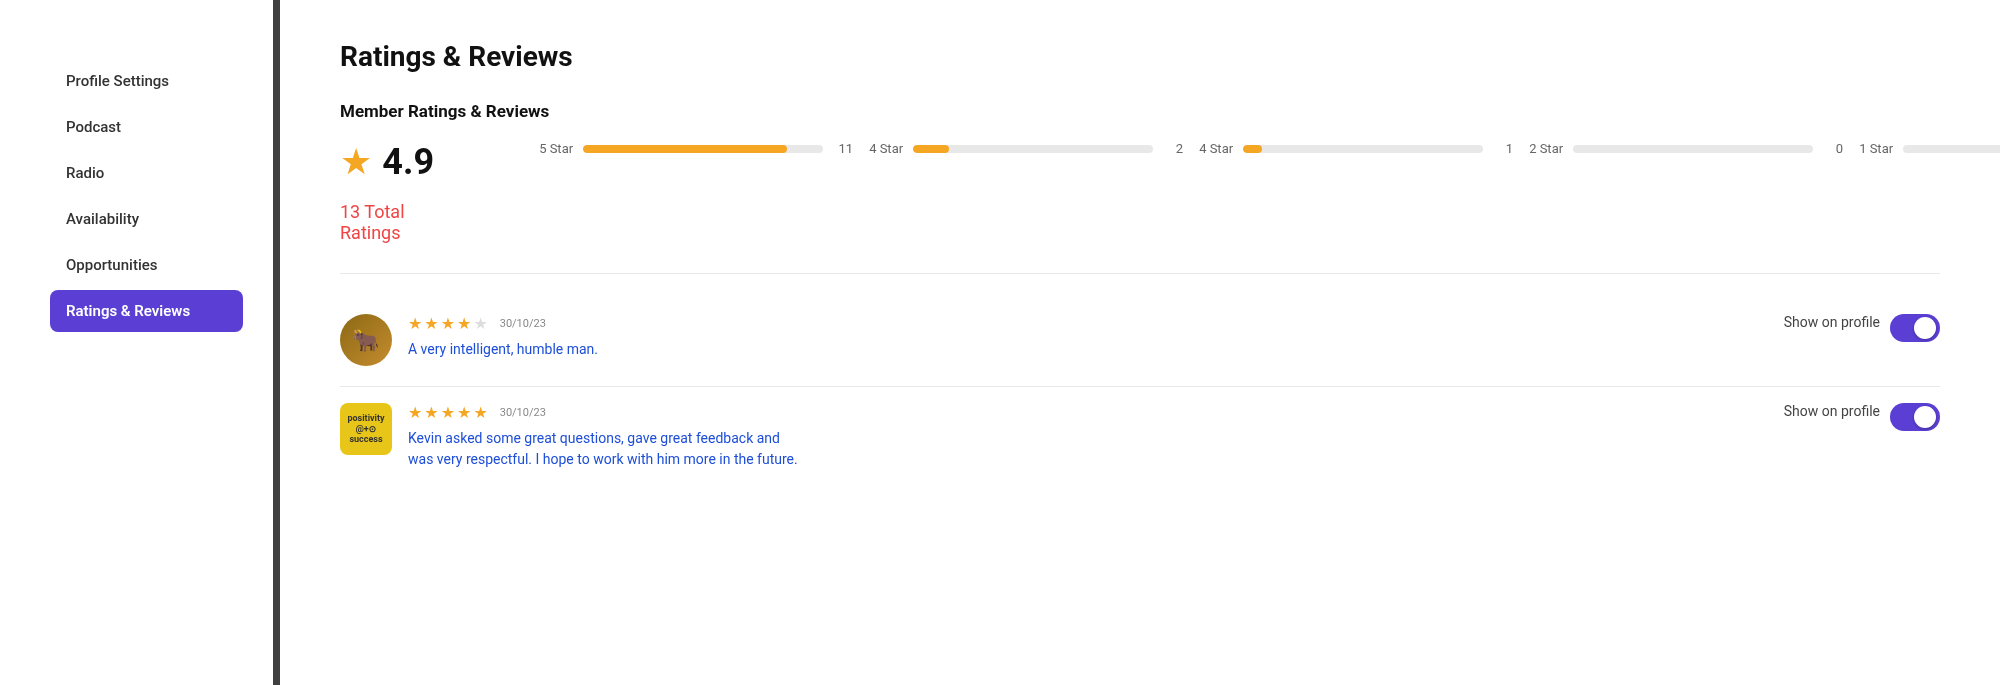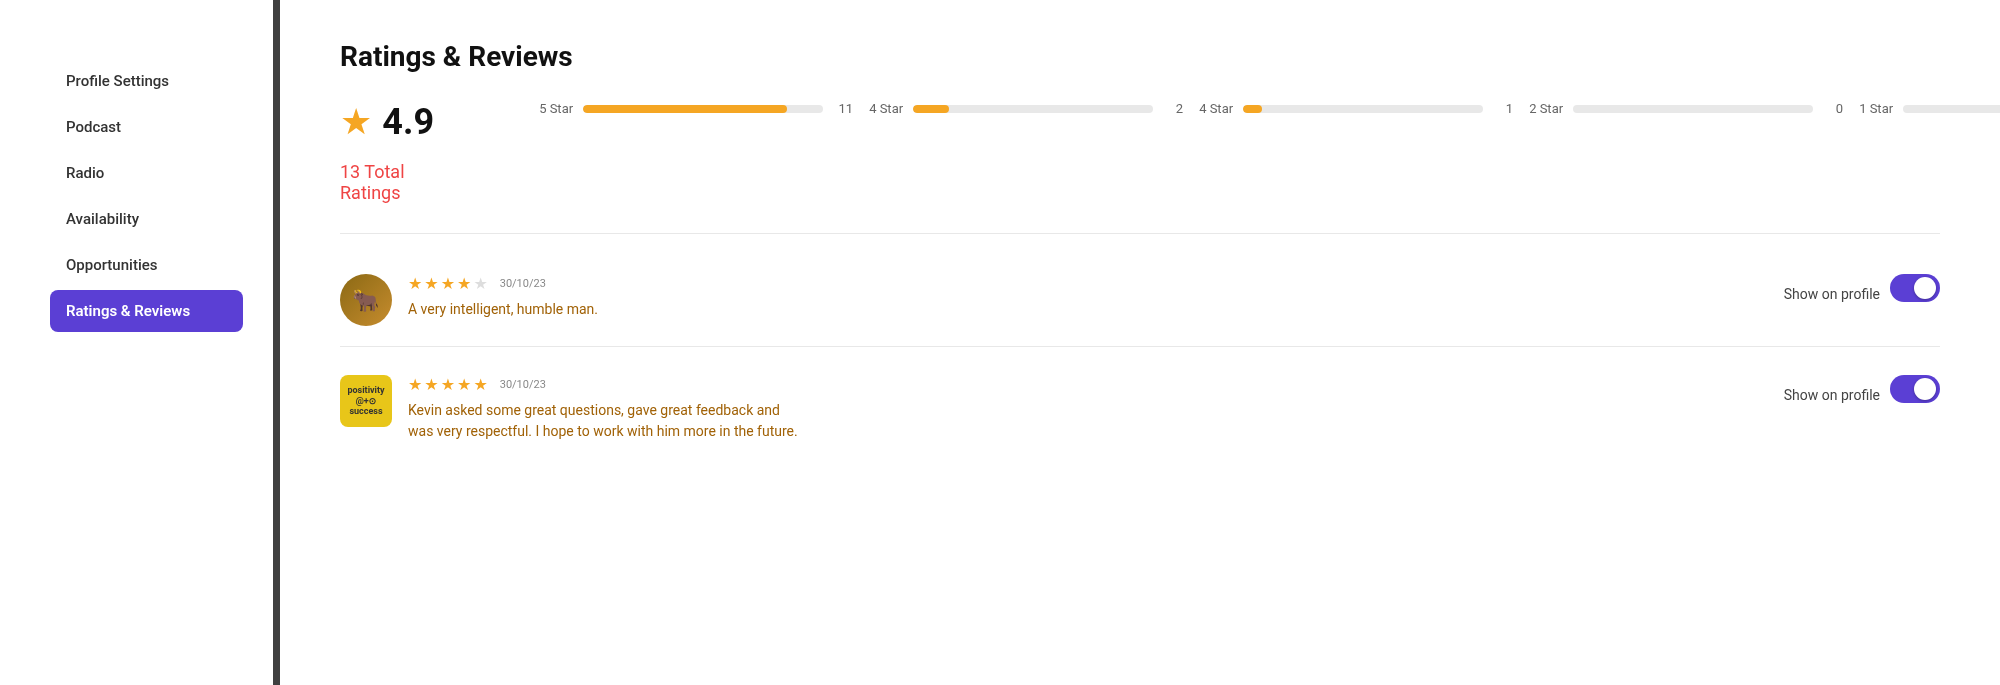--- a/index.html
+++ b/index.html
@@ -177,26 +177,26 @@
     }
     .star-icon.empty {
       color: #ddd;
     }
     .review-date {
       font-size: 11px;
       color: #888;
     }
     .review-text {
       font-size: 14px;
-      color: #a16207;
+      color: #1d4ed8;
       line-height: 1.5;
     }
     .show-on-profile {
       display: flex;
-      align-items: flex-end;
+      align-items: flex-start;
       gap: 10px;
       flex-shrink: 0;
       margin-left: auto;
     }
     .show-label {
       font-size: 14px;
       color: #444;
     }
     
     .toggle {
@@ -232,20 +232,21 @@
         <div class="sidebar-item">Radio</div>
         <div class="sidebar-item">Availability</div>
         <div class="sidebar-item">Opportunities</div>
         <div class="sidebar-item active">Ratings &amp; Reviews</div>
       </div>
   </nav>
 
   <main class="main">
     <h1 class="page-title">Ratings &amp; Reviews</h1>
 
+    <div class="section-title">Member Ratings &amp; Reviews</div>
 
     <div class="rating-summary">
       <div class="rating-left">
         <div class="rating-score-row">
           <span class="big-star">★</span>
           <span class="big-score">4.9</span>
         </div>
         <div class="total-ratings">13 Total Ratings</div>
       </div>
       <div class="star-bars" id="star-bars">
@@ -305,21 +306,21 @@
             </div>
             <div class="review-text" style="white-space: pre-line;">A very intelligent, humble man.</div>
           </div>
           <div class="show-on-profile">
             <span class="show-label">Show on profile</span>
             <div class="toggle">
               <div class="toggle-knob"></div>
             </div>
           </div>
         </div>
-        <div style="border-top: 1px solid rgb(232, 232, 232); padding: 28px 0px; display: flex; align-items: flex-start; gap: 16px;">
+        <div style="border-top: 1px solid rgb(232, 232, 232); padding: 16px 0px; display: flex; align-items: flex-start; gap: 16px;">
           <div class="avatar-square">positivity<br>@+⊙<br>success</div>
           <div class="review-content">
             <div class="review-meta">
               <div class="stars-row">
                 <span class="star-icon">★</span>
                 <span class="star-icon">★</span>
                 <span class="star-icon">★</span>
                 <span class="star-icon">★</span>
                 <span class="star-icon">★</span>
               </div>

